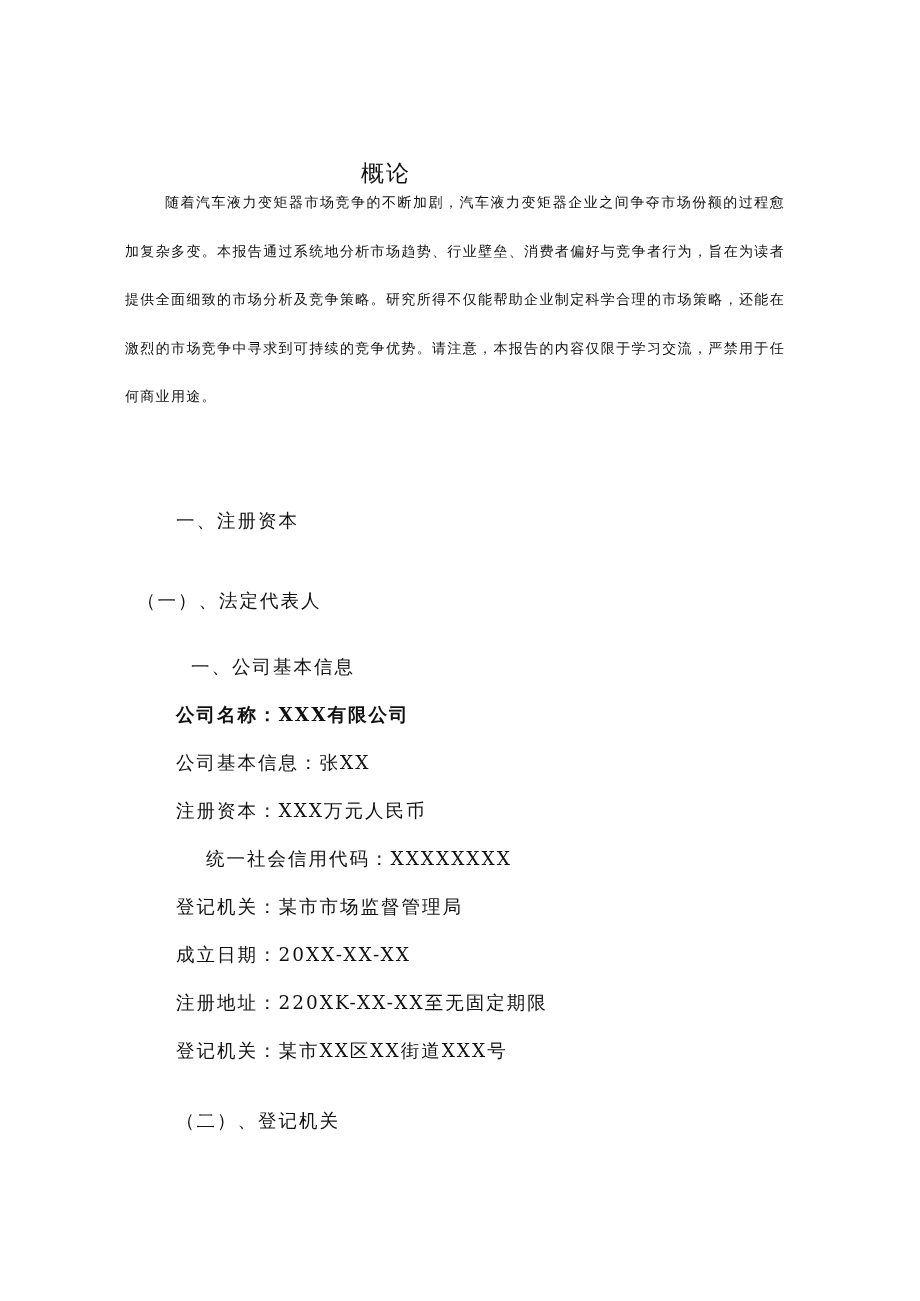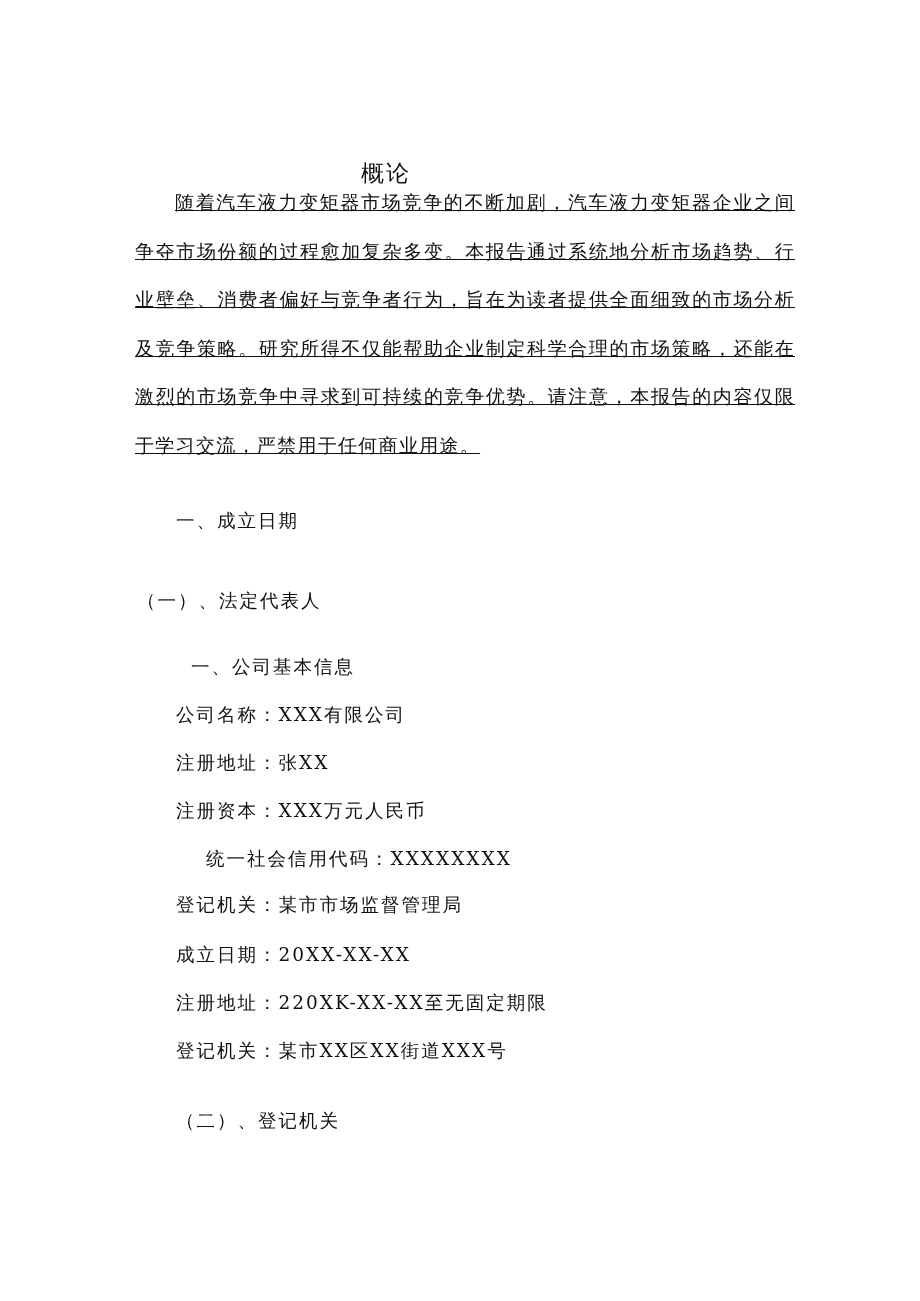--- a/index.html
+++ b/index.html
@@ -1,38 +1,38 @@
 <!DOCTYPE html>
 <html><head>
   <meta charset="utf-8">
   <style>
     html, body { margin: 0; padding: 0; background: #ffffff; }
     body { width: 920px; height: 1301px; position: relative; overflow: hidden;
       font-family: "DejaVu Serif", "Liberation Serif", serif; color: #111; }
     .title { position: absolute; left: 0; width: 772px; top: 100px; text-align: center;
       font-size: 23px; line-height: 50px; font-family: "DejaVu Sans", sans-serif; font-weight: normal; letter-spacing: 2px; margin-top: 48px; }
-    .para { position: absolute; left: 135px; width: 660px; top: 178px;
-      font-size: 19px; line-height: 48.5px; text-indent: 40px; text-align: justify; letter-spacing: 1.3px; text-decoration: underline; }
+    .para { position: absolute; left: 125px; width: 660px; top: 178px;
+      font-size: 14px; line-height: 48.5px; text-indent: 40px; text-align: justify; letter-spacing: 1.3px; }
     .line { position: absolute; font-size: 18.5px; line-height: 28px; letter-spacing: 2px; white-space: nowrap; }
   </style>
 </head>
 <body>
 
 <div class="title">概论</div>
 
 <div class="para">随着汽车液力变矩器市场竞争的不断加剧，汽车液力变矩器企业之间争夺市场份额的过程愈加复杂多变。本报告通过系统地分析市场趋势、行业壁垒、消费者偏好与竞争者行为，旨在为读者提供全面细致的市场分析及竞争策略。研究所得不仅能帮助企业制定科学合理的市场策略，还能在激烈的市场竞争中寻求到可持续的竞争优势。请注意，本报告的内容仅限于学习交流，严禁用于任何商业用途。</div>
 
-<div class="line" style="left:176px; top:507px;">一、成立日期</div>
+<div class="line" style="left:176px; top:507px;">一、注册资本</div>
 
 <div class="line" style="left:137px; top:587px;">（一）、法定代表人</div>
 
 <div class="line" style="left:191px; top:653px;">一、公司基本信息</div>
 
-<div class="line" style="left:176px; top:701px;">公司名称：XXX有限公司</div>
-<div class="line" style="left:176px; top:749px;">注册地址：张XX</div>
+<div class="line" style="left:176px; top:701px;font-weight:bold;">公司名称：XXX有限公司</div>
+<div class="line" style="left:176px; top:749px;">公司基本信息：张XX</div>
 <div class="line" style="left:176px; top:797px;">注册资本：XXX万元人民币</div>
 <div class="line" style="left:176px; top:845px;margin-left:30px;">统一社会信用代码：XXXXXXXX</div>
-<div class="line" style="left:176px; top:893px;font-family:Liberation Mono, monospace;">登记机关：某市市场监督管理局</div>
+<div class="line" style="left:176px; top:893px;">登记机关：某市市场监督管理局</div>
 <div class="line" style="left:176px; top:941px;">成立日期：20XX-XX-XX</div>
 <div class="line" style="left:176px; top:989px;">注册地址：220XK-XX-XX至无固定期限</div>
 <div class="line" style="left:176px; top:1037px;">登记机关：某市XX区XX街道XXX号</div>
 
 <div class="line" style="left:176px; top:1107px;">（二）、登记机关</div>
 
 </body></html>

